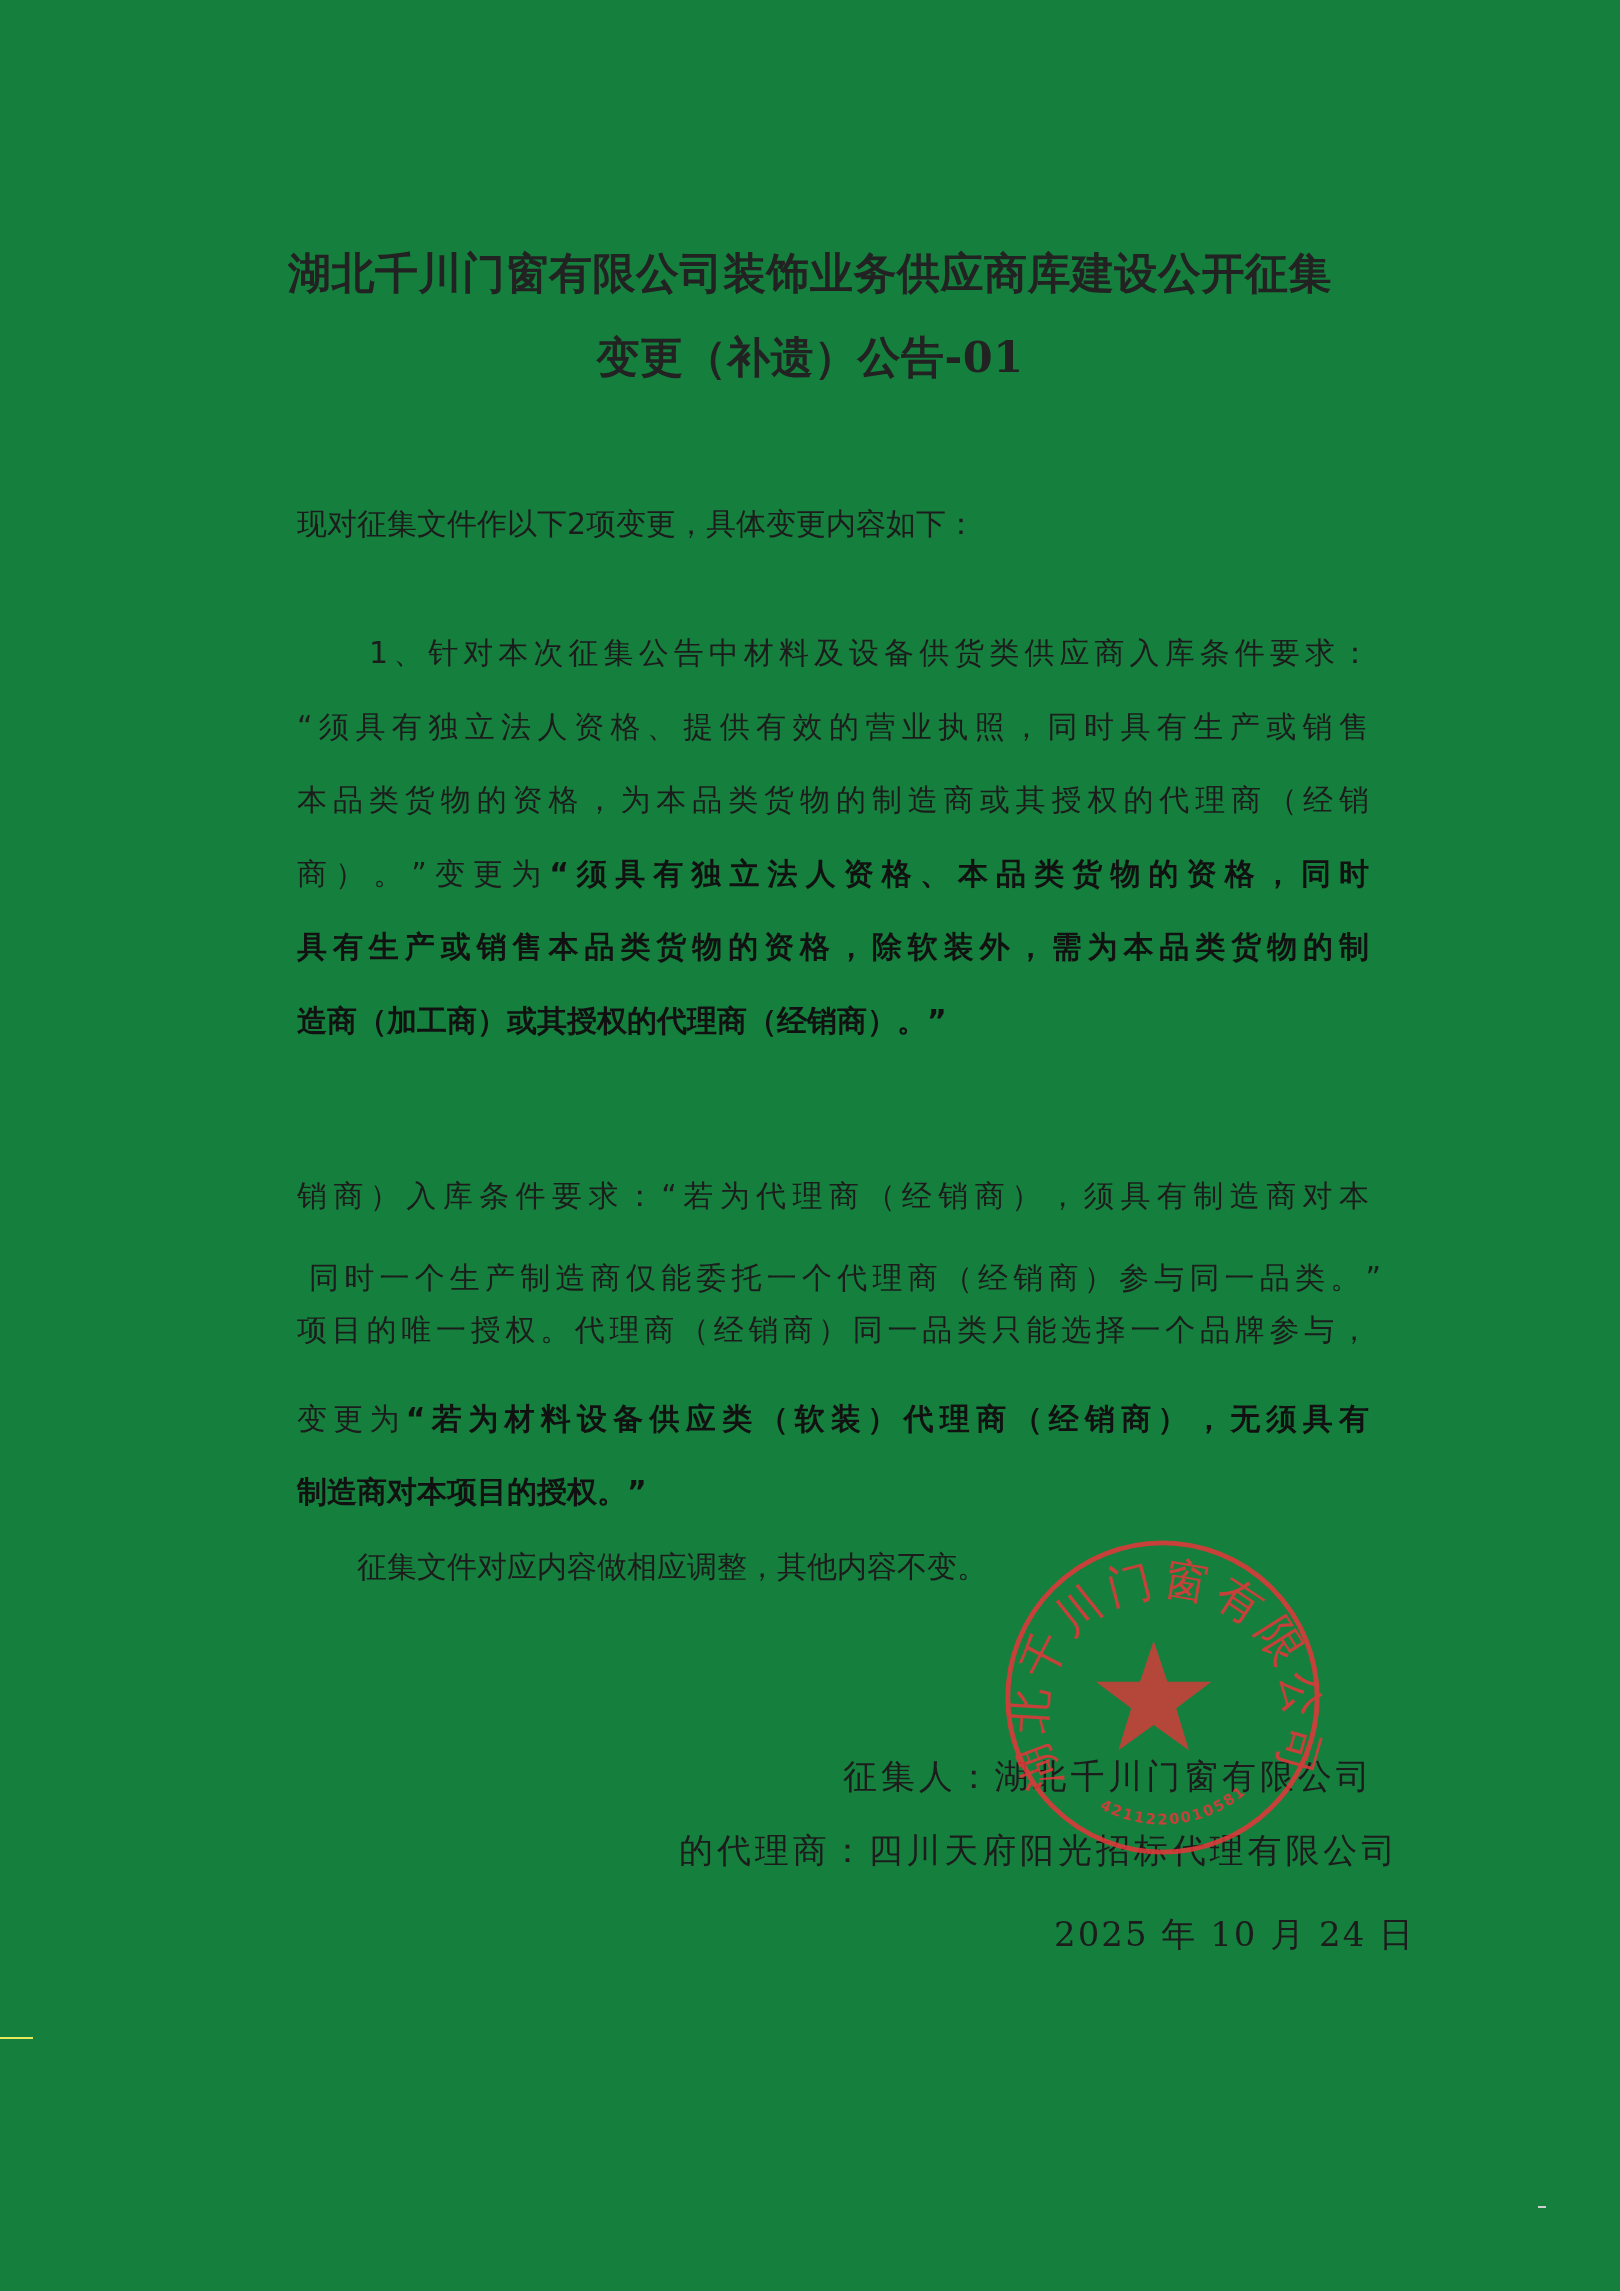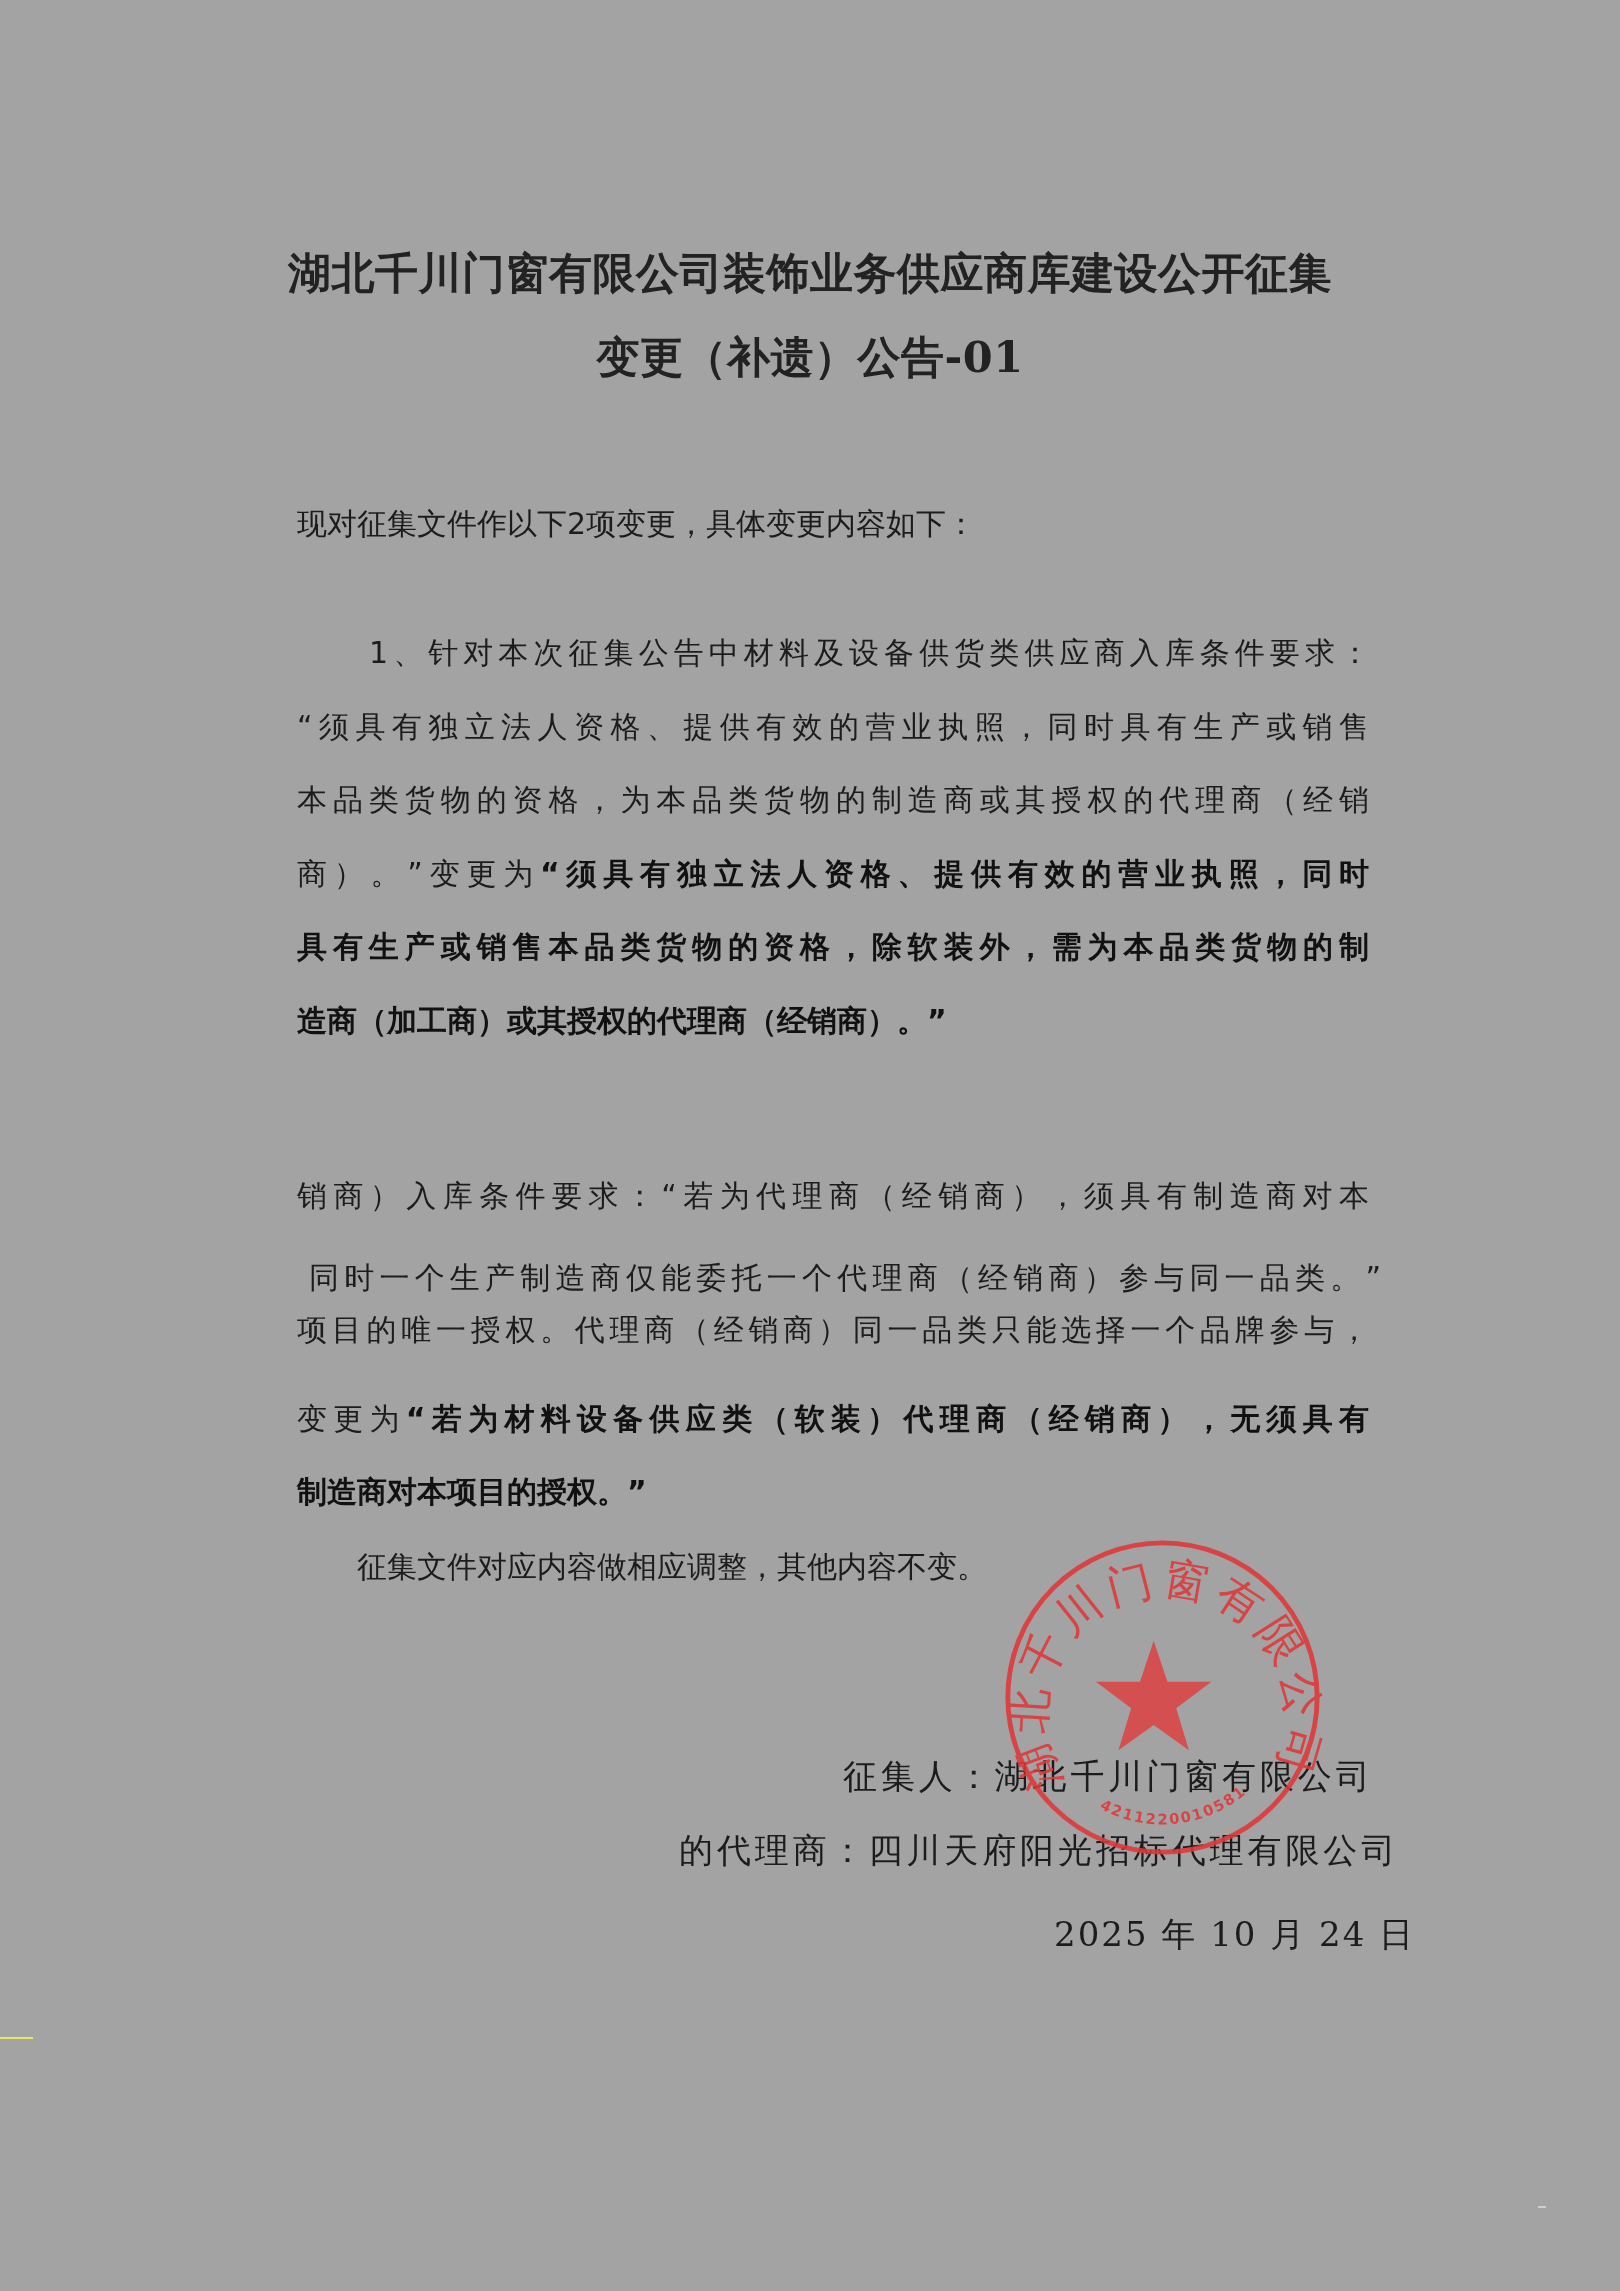--- a/index.html
+++ b/index.html
@@ -1,17 +1,17 @@
 <!DOCTYPE html>
 <html><head>
 <meta charset="utf-8">
 <style>
   html, body { margin: 0; padding: 0; background: #ffffff; }
   body { width: 1620px; height: 2292px; position: relative; overflow: hidden; color: #1a1a1a; }
-  .page { position: absolute; left: 0; top: 0; width: 1620px; height: 2292px; background: #a3a3a3; }
+  .page { position: absolute; left: 0; top: 0; width: 1620px; height: 2292px; background: #15803d; }
   .title-line {
     position: absolute; left: 0; width: 1620px; text-align: center;
     font-family: "DejaVu Serif", "Liberation Serif", serif;
     font-size: 43px; line-height: 49px; font-weight: bold; color: #222;
     letter-spacing: 0.5px; white-space: nowrap;
   }
   .line {
     position: absolute; left: 297px; width: 1072px;
     font-family: "DejaVu Sans", "Liberation Sans", sans-serif;
     font-size: 30px; line-height: 43px; color: #1c1c1c;
@@ -44,21 +44,21 @@
   <div class="line indent" style="top:631px;">
     <span>1、针对本次征集公告中材料及设备供货类供应商入库条件要求：</span>
   </div>
   <div class="line" style="top:705px;">
     <span>“须具有独立法人资格、提供有效的营业执照，同时具有生产或销售</span>
   </div>
   <div class="line" style="top:778px;">
     <span>本品类货物的资格，为本品类货物的制造商或其授权的代理商（经销</span>
   </div>
   <div class="line" style="top:852px;">
-    <span>商）。”变更为</span><span class="b">“须具有独立法人资格、提供有效的营业执照，同时</span>
+    <span>商）。”变更为</span><span class="b">“须具有独立法人资格、本品类货物的资格，同时</span>
   </div>
   <div class="line b" style="top:925px;">
     <span>具有生产或销售本品类货物的资格，除软装外，需为本品类货物的制</span>
   </div>
   <div class="line b short" style="top:999px;">
     <span>造商（加工商）或其授权的代理商（经销商）。”</span>
   </div>
 
   <div class="line" style="top:1174px;">
     <span>销商）入库条件要求：“若为代理商（经销商），须具有制造商对本</span>

